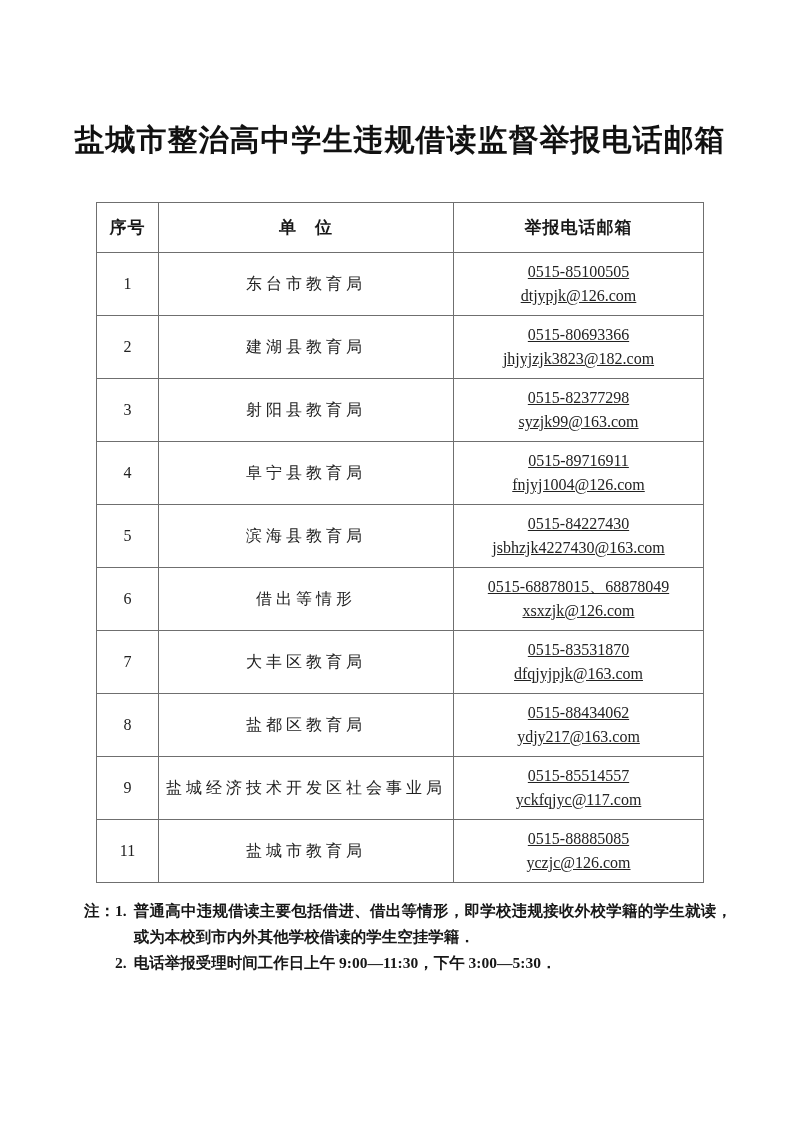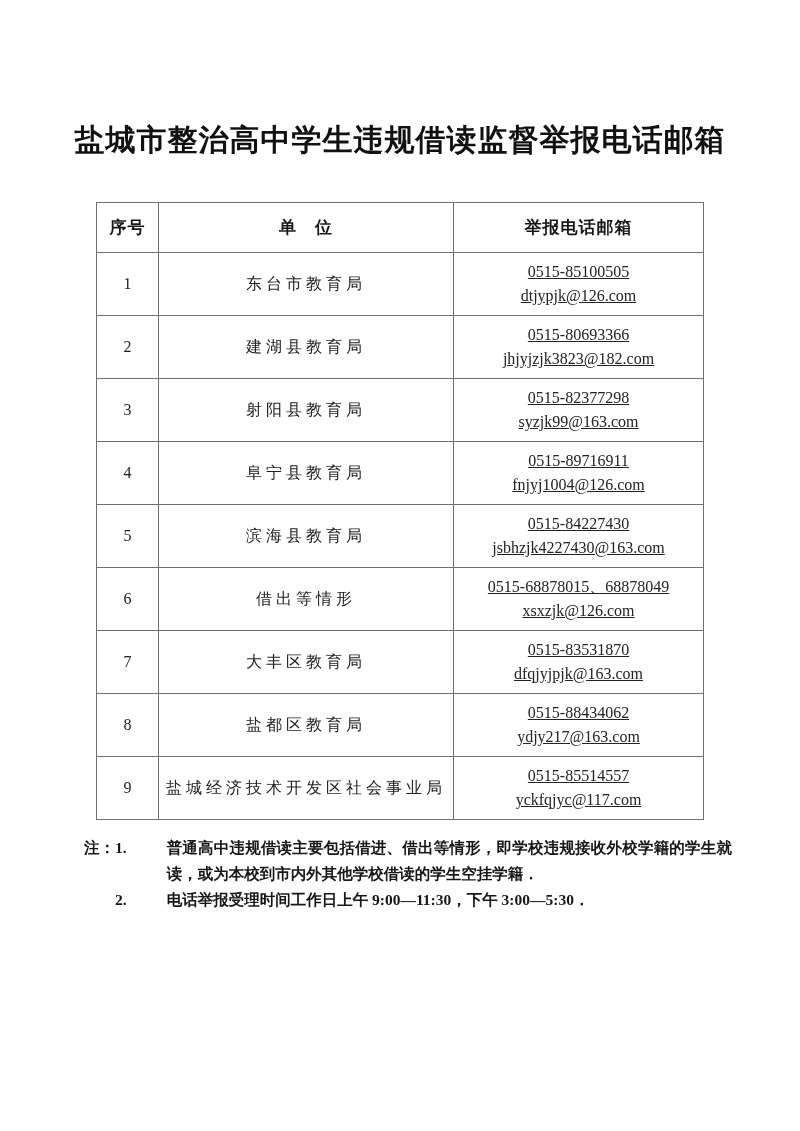--- a/index.html
+++ b/index.html
@@ -78,21 +78,21 @@
     font-weight: bold;
     font-size: 15.5px;
     line-height: 26px;
     color: #171717;
   }
   .note-wrap { display: flex; align-items: flex-start; }
   .note-label { white-space: nowrap; flex: 0 0 auto; }
   .note-items { flex: 1 1 auto; }
   .note-item { display: flex; align-items: flex-start; }
   .note-no { white-space: nowrap; flex: 0 0 auto; padding-right: 7px; }
-  .note-text { flex: 1 1 auto; text-align: justify; margin-left: 33px; }
+  .note-text { flex: 1 1 auto; text-align: justify; }
 </style>
 </head>
 <body>
 
 <div class="page">
 
   <div class="doc-title">盐城市整治高中学生违规借读监督举报电话邮箱</div>
 
   <table class="report-table">
     <colgroup>
@@ -183,20 +183,28 @@
     <tr>
       <td class="cell-no">9</td>
       <td class="cell-unit">盐城经济技术开发区社会事业局</td>
       <td class="cell-contact">
         <span class="contact-line">0515-85514557</span>
         <span class="contact-line">yckfqjyc@117.com</span>
       </td>
     </tr>
 
 
+    <tr>
+      <td class="cell-no">11</td>
+      <td class="cell-unit">盐城市教育局</td>
+      <td class="cell-contact">
+        <span class="contact-line">0515-88885085</span>
+        <span class="contact-line">yczjc@126.com</span>
+      </td>
+    </tr>
   </tbody>
   </table>
 
   <div class="notes">
     <div class="note-wrap">
       <span class="note-label">注：</span>
       <div class="note-items">
         <div class="note-item">
           <span class="note-no">1.</span>
           <span class="note-text">普通高中违规借读主要包括借进、借出等情形，即学校违规接收外校学籍的学生就读，或为本校到市内外其他学校借读的学生空挂学籍．</span>

